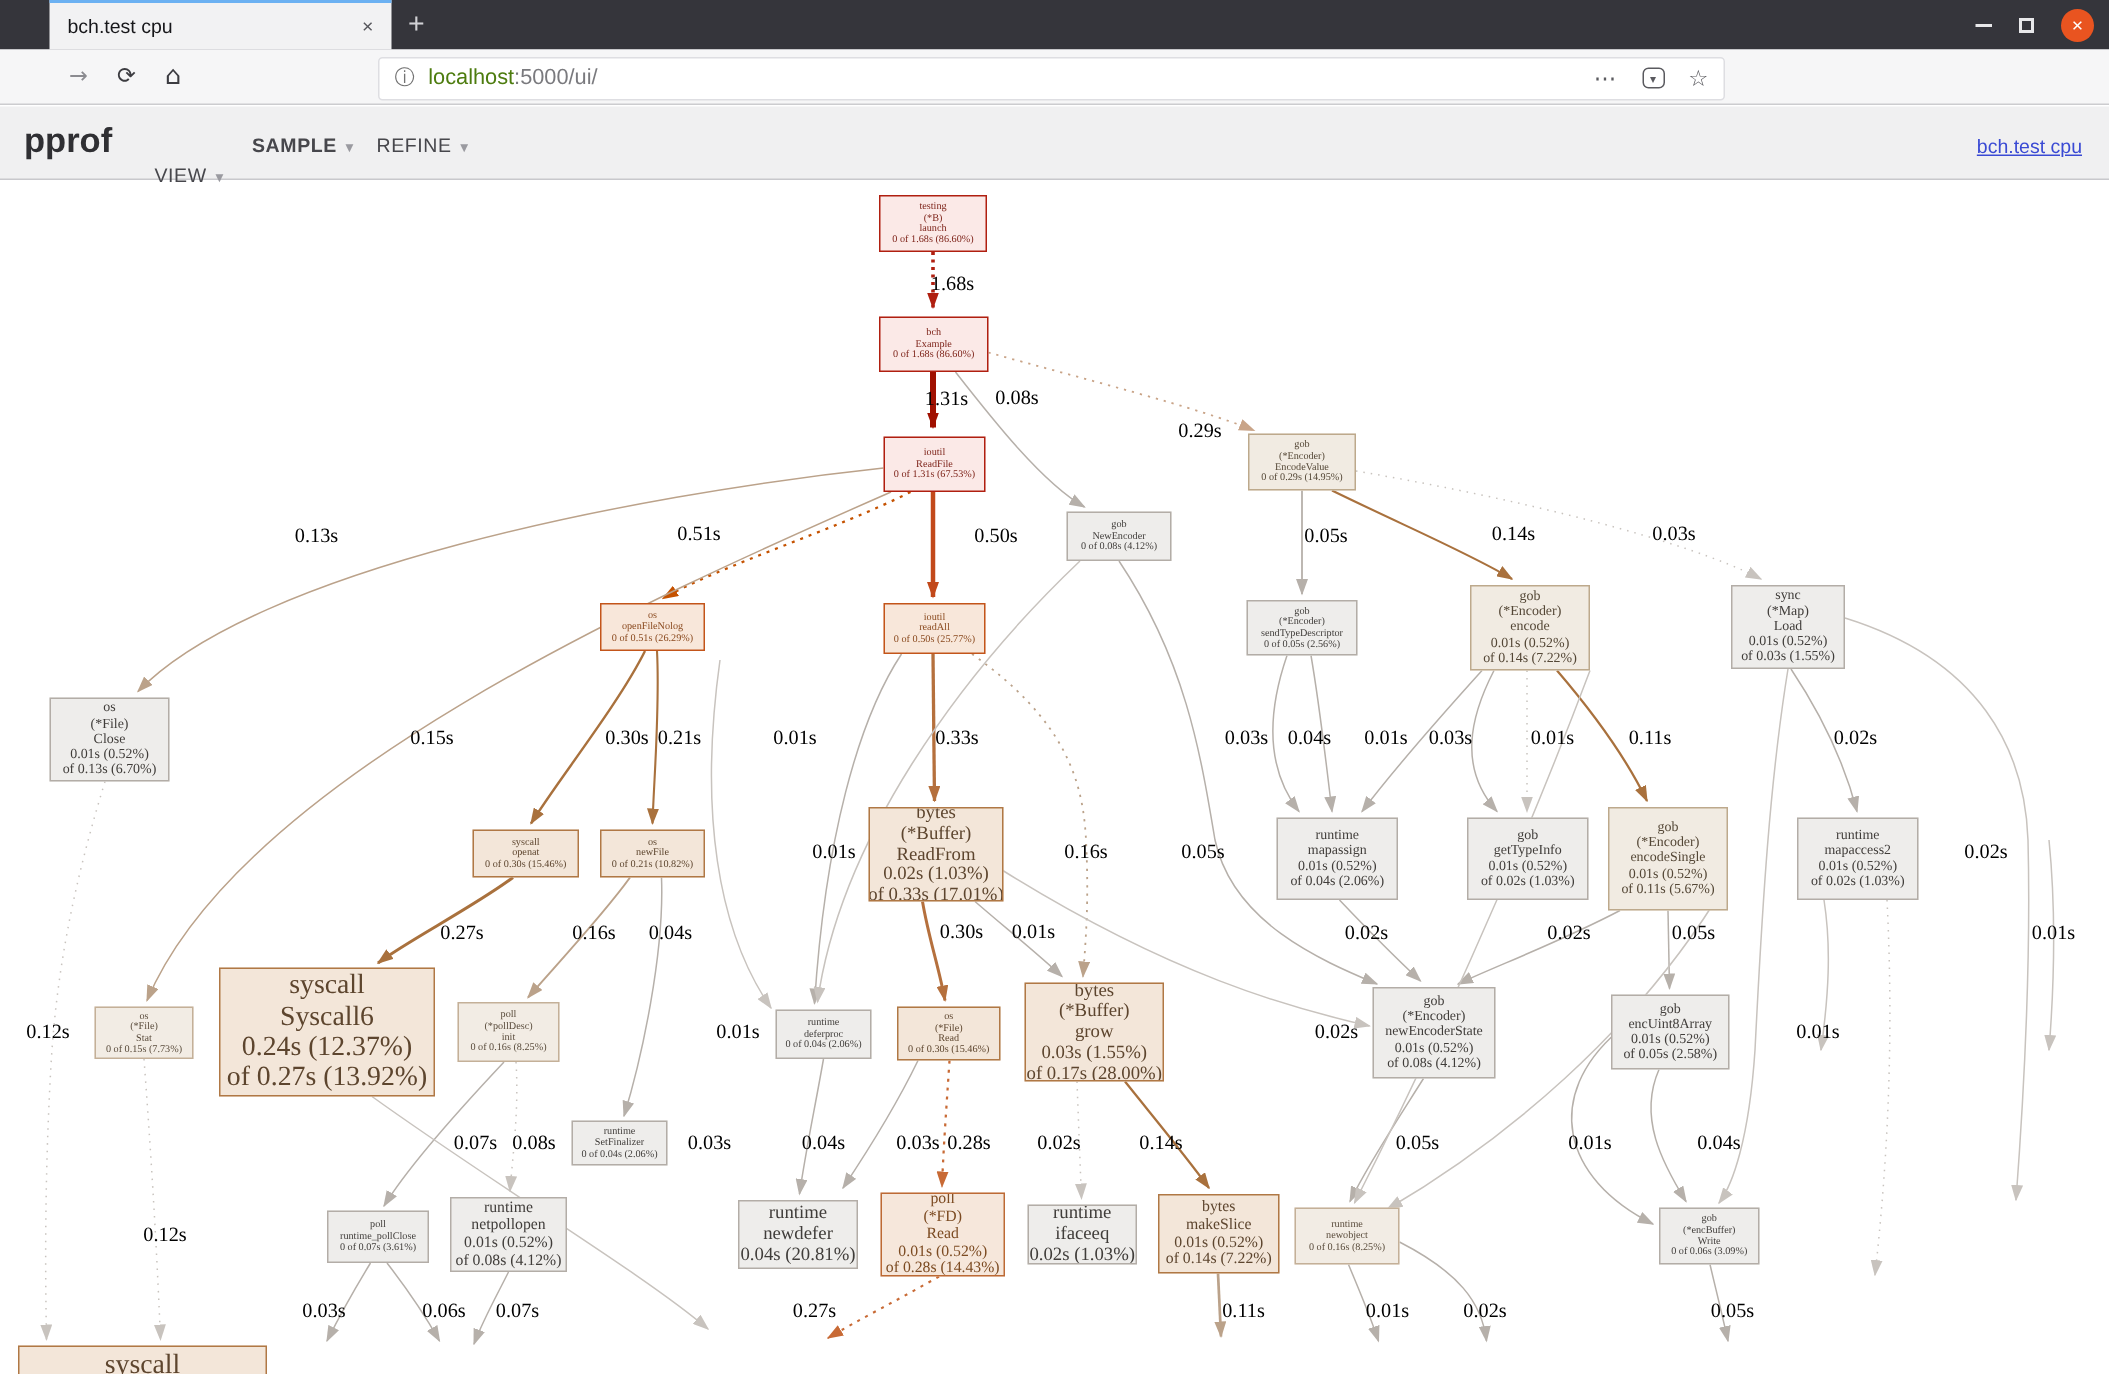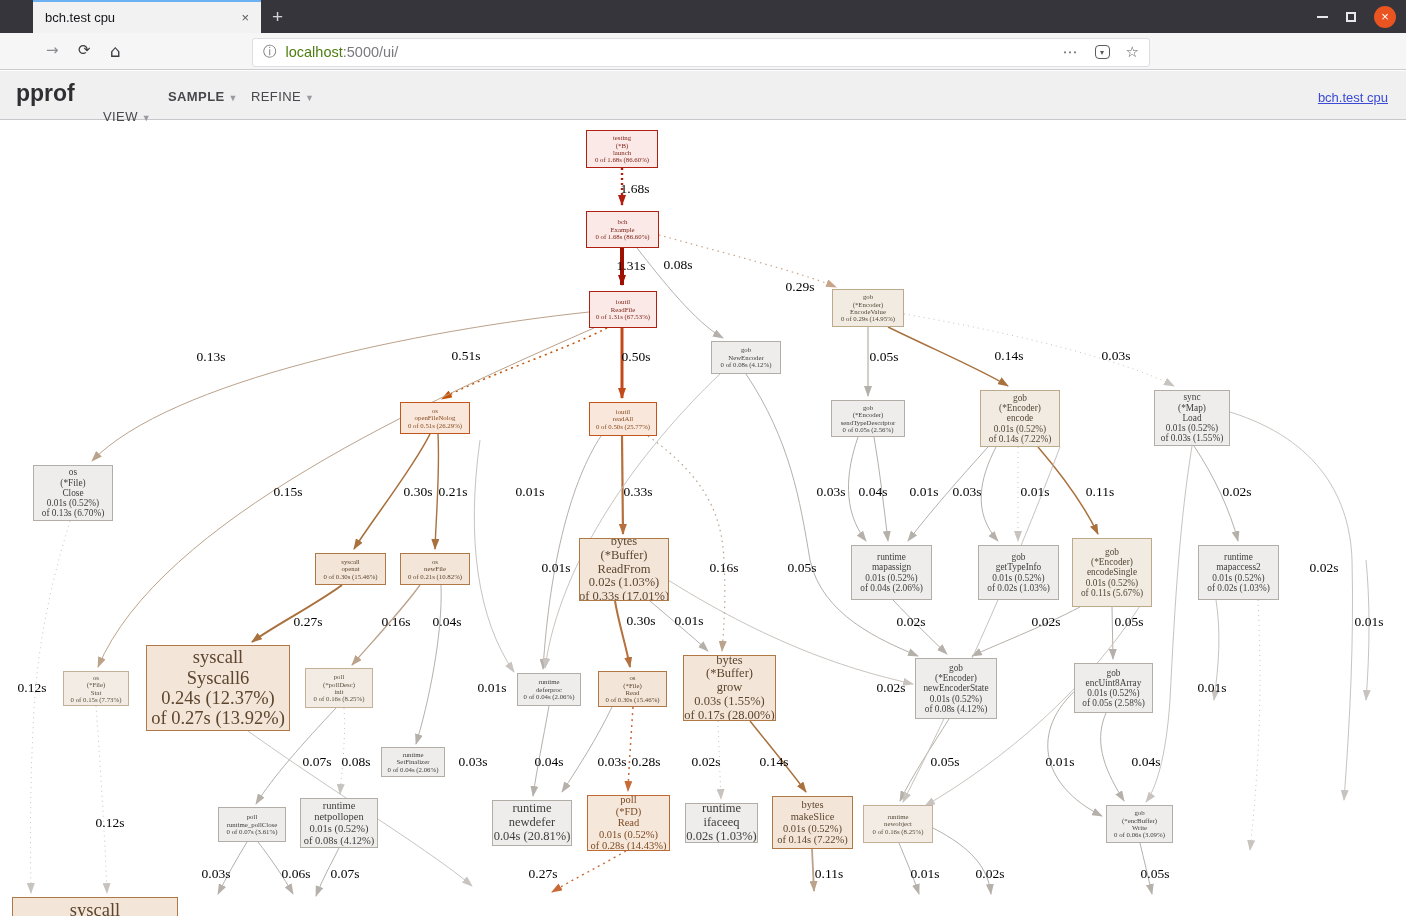--- a/index.html
+++ b/index.html
@@ -190,21 +190,21 @@
         <path d="M720,374 C640,450 560,560 545,668" fill="none" stroke="#c8c3be" stroke-width="1" marker-end="url(#arrow-grayfaint)"></path>
         <path d="M1192,446 C1180,520 1175,600 1170,700 C1166,760 1155,790 1146,802" fill="none" stroke="#c8c3be" stroke-width="1" marker-end="url(#arrow-grayfaint)"></path>
         <path d="M1258,600 C1262,680 1260,760 1250,850" fill="none" stroke="#c8c3be" stroke-width="1" stroke-dasharray="1,4" marker-end="url(#arrow-grayfaint)"></path>
       </svg>
       <div class="edge-label" style="left: 635px; top: 189px;">1.68s</div>
       <div class="edge-label" style="left: 631px; top: 266px;">1.31s</div>
       <div class="edge-label" style="left: 678px; top: 265px;">0.08s</div>
       <div class="edge-label" style="left: 800px; top: 266px; margin-top: 21px;">0.29s</div>
       <div class="edge-label" style="left: 211px; top: 357px;">0.13s</div>
       <div class="edge-label" style="left: 466px; top: 356px;">0.51s</div>
-      <div class="edge-label" style="left: 636px; top: 357px;">0.50s</div>
+      <div class="edge-label" style="left: 664px; top: 357px;">0.50s</div>
       <div class="edge-label" style="left: 288px; top: 492px;">0.15s</div>
       <div class="edge-label" style="left: 418px; top: 492px;">0.30s</div>
       <div class="edge-label" style="left: 453px; top: 492px; text-align: right;">0.21s</div>
       <div class="edge-label" style="left: 530px; top: 492px;">0.01s</div>
       <div class="edge-label" style="left: 556px; top: 568px;">0.01s</div>
       <div class="edge-label" style="left: 638px; top: 492px;">0.33s</div>
       <div class="edge-label" style="left: 641px; top: 621px;">0.30s</div>
       <div class="edge-label" style="left: 689px; top: 621px;">0.01s</div>
       <div class="edge-label" style="left: 724px; top: 568px;">0.16s</div>
       <div class="edge-label" style="left: 802px; top: 568px;">0.05s</div>

